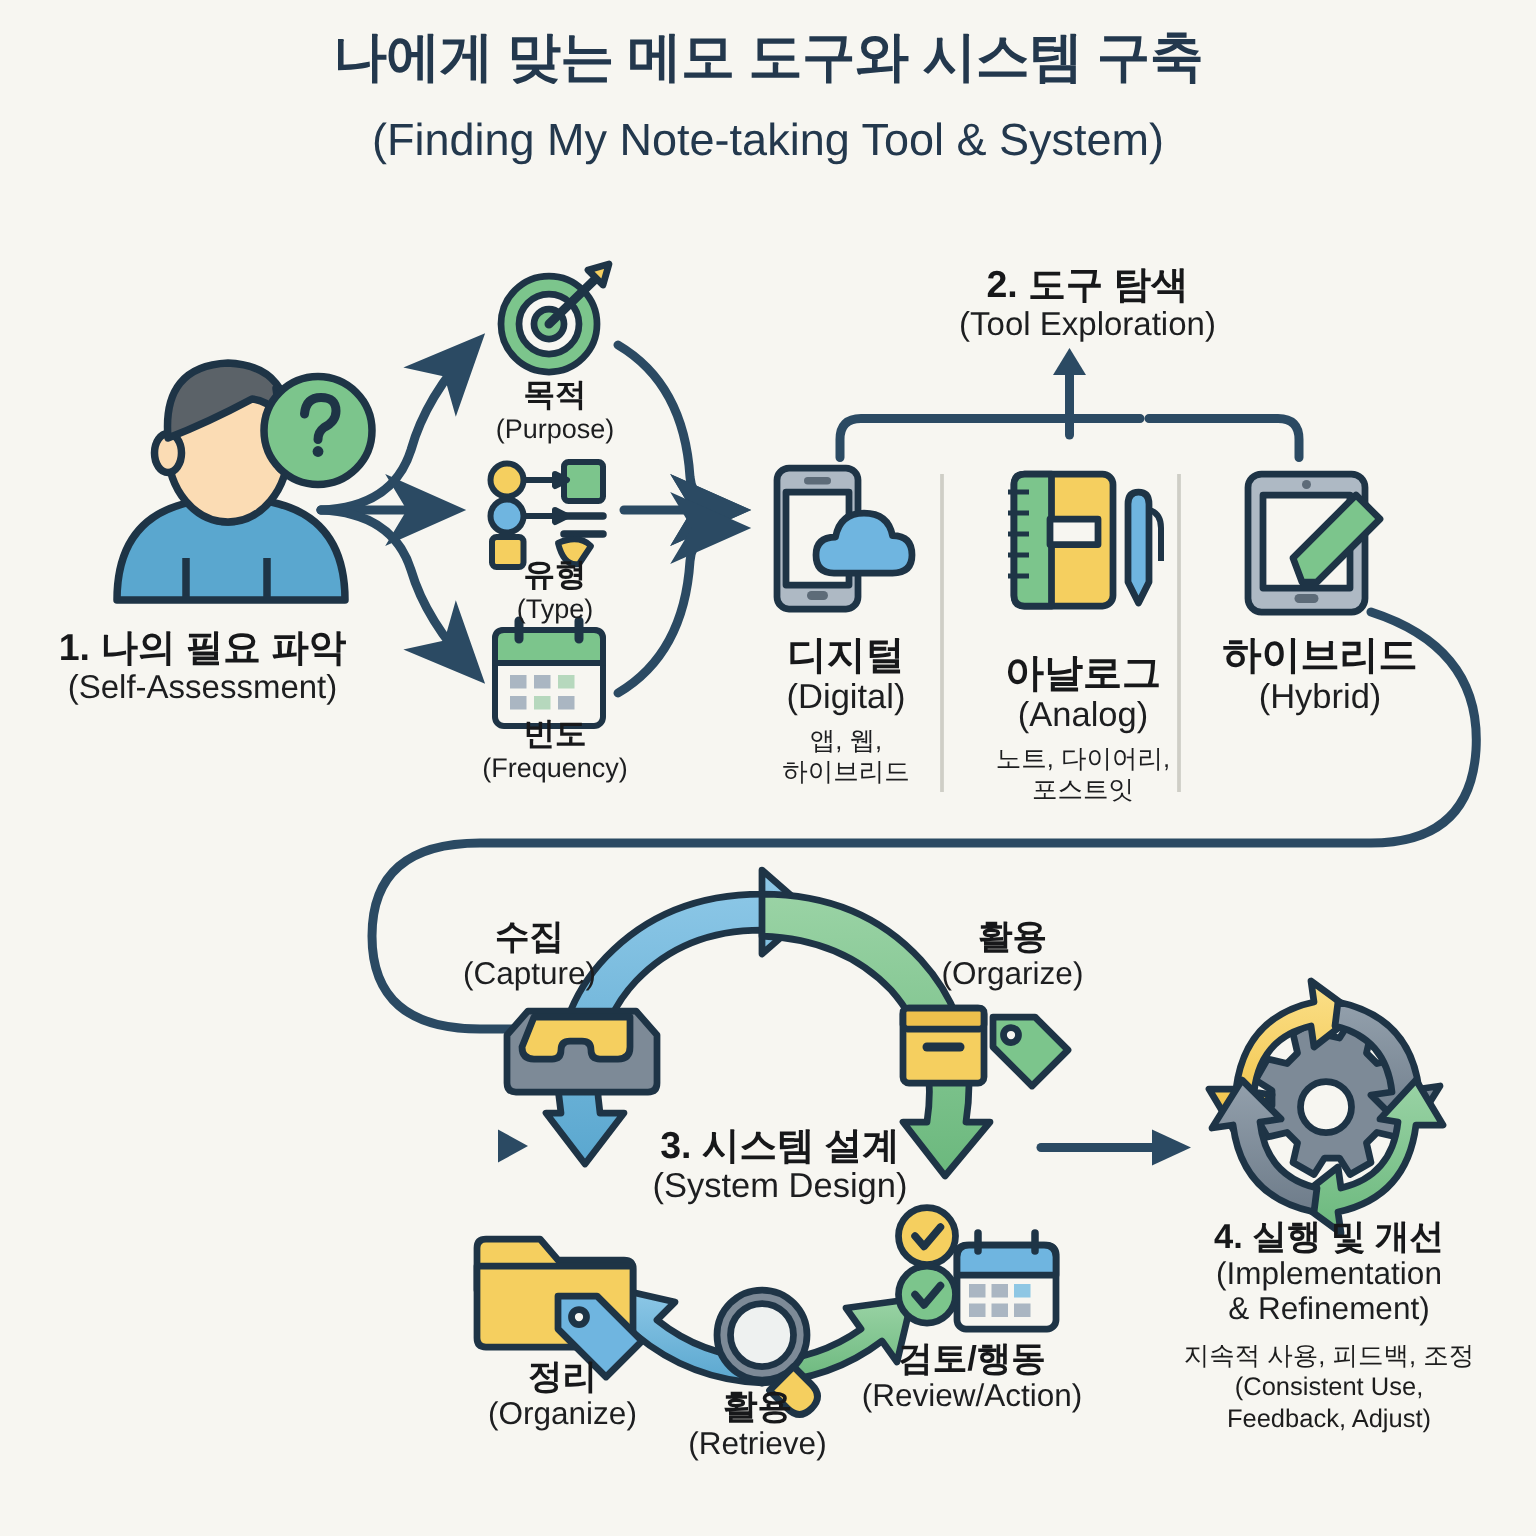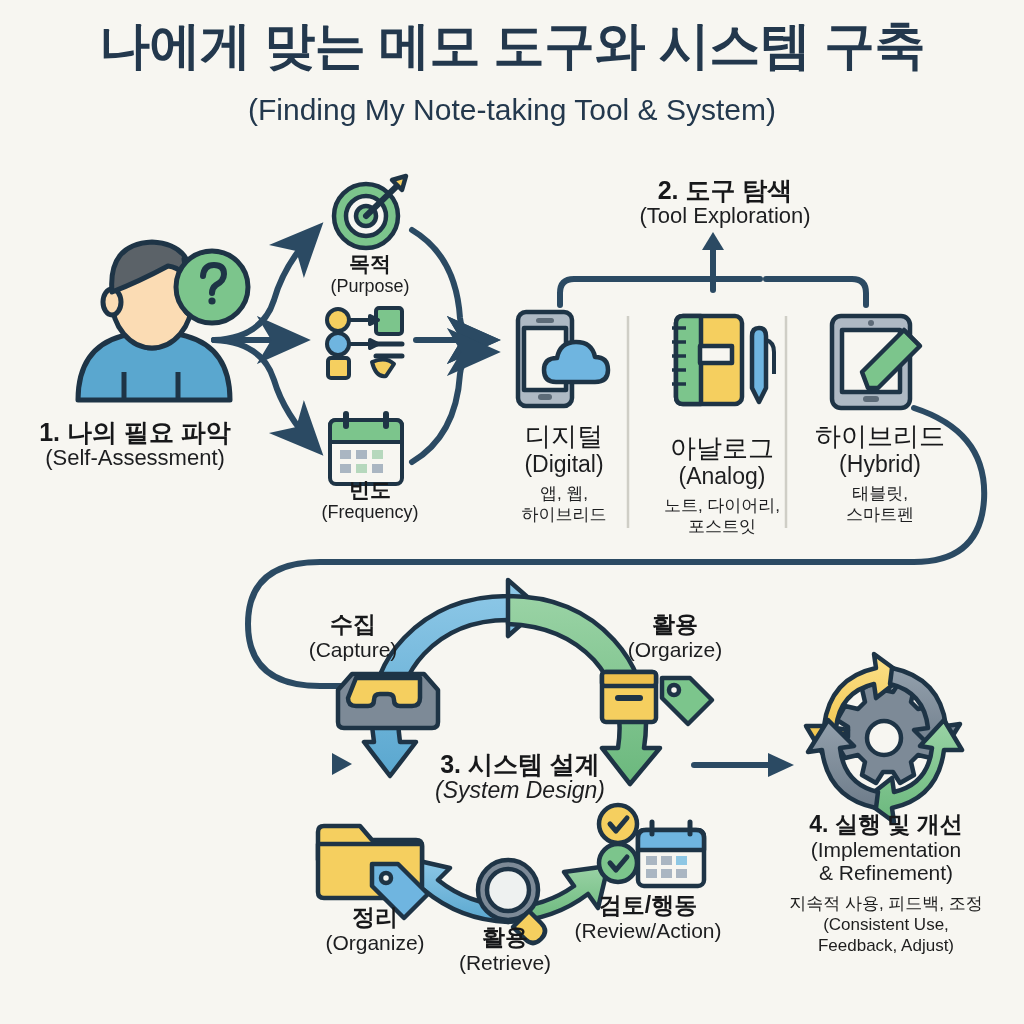--- a/index.html
+++ b/index.html
@@ -14,21 +14,21 @@
   #canvas{position:absolute;inset:0;width:1024px;height:1024px;}
   .layer{position:absolute;inset:0;width:1024px;height:1024px;}
   svg.layer{pointer-events:none;}
 
   .lbl{position:absolute;text-align:center;line-height:1.12;}
   .ko{font-weight:bold;color:#17181a;}
   .en{color:#1d1e20;}
 
   
   #title-block{position:absolute;left:0;top:18px;width:1024px;text-align:center;}
-  #title-ko{font-size:51px;font-weight:bold;color:#23384d;letter-spacing:-.5px;line-height:1.1;}
+  #title-ko{font-size:36px;font-weight:bold;color:#23384d;letter-spacing:-.5px;line-height:1.1;}
   #title-en{font-size:30px;color:#23384d;margin-top:19px;line-height:1.15;}
 
   
   #s1{left:10px;top:418px;width:250px;}
   #s1 .ko{font-size:25px;}
   #s1 .en{font-size:22px;}
 
   
   .attr .ko{font-size:21px;}
   .attr .en{font-size:18px;}
@@ -36,31 +36,31 @@
   #a-type{left:295px;top:372px;width:150px;}
   #a-freq{left:285px;top:478px;width:170px;}
 
   
   #s2{left:575px;top:176px;width:300px;}
   #s2 .ko{font-size:25px;color:#17181a;}
   #s2 .en{font-size:22px;}
 
   
   .tool{position:absolute;text-align:center;width:180px;}
-  .tool .ko{font-size:26px;font-weight:normal;color:#17181a;line-height:1.1;}
+  .tool .ko{font-size:26px;font-weight:bold;color:#17181a;line-height:1.1;}
   .tool .en{font-size:23px;line-height:1.15;}
   .tool .desc{font-size:17px;line-height:1.25;margin-top:6px;color:#1d1e20;}
   #t-digital{left:474px;top:422px;}
   #t-analog{left:632px;top:422px;margin-top:12px;}
   #t-hybrid{left:790px;top:422px;text-align:center;}
 
   
   #s3{left:370px;top:750px;width:300px;}
   #s3 .ko{font-size:25px;font-weight:bold;}
-  #s3 .en{font-size:23px;font-style:italic;}
+  #s3 .en{font-size:23px;}
 
   
   .cyc .ko{font-size:23px;}
   .cyc .en{font-size:21px;}
   #c-capture{left:288px;top:612px;width:130px;}
   #c-organize2{left:600px;top:612px;width:150px;}
   #c-review{left:548px;top:893px;width:200px;}
   #c-retrieve{left:430px;top:925px;width:150px;}
   #c-organize{left:300px;top:905px;width:150px;}
 
@@ -295,20 +295,24 @@
 
   <div class="lbl" id="s1">
     <div class="ko">1. 나의 필요 파악</div>
     <div class="en">(Self-Assessment)</div>
   </div>
 
   <div class="lbl attr" id="a-purpose">
     <div class="ko">목적</div>
     <div class="en">(Purpose)</div>
   </div>
+  <div class="lbl attr" id="a-type">
+    <div class="ko">유형</div>
+    <div class="en">(Type)</div>
+  </div>
   <div class="lbl attr" id="a-freq">
     <div class="ko">빈도</div>
     <div class="en">(Frequency)</div>
   </div>
 
   <div class="lbl" id="s2">
     <div class="ko">2. 도구 탐색</div>
     <div class="en">(Tool Exploration)</div>
   </div>
 
@@ -324,24 +328,20 @@
     <div class="ko">아날로그</div>
     <div class="en">(Analog)</div>
     <div class="desc">
       <div>노트, 다이어리,</div>
       <div>포스트잇</div>
     </div>
   </div>
   <div class="tool" id="t-hybrid">
     <div class="ko">하이브리드</div>
     <div class="en">(Hybrid)</div>
-    <div class="desc">
-      <div>태블릿,</div>
-      <div>스마트펜</div>
-    </div>
   </div>
 
   <div class="lbl" id="s3">
     <div class="ko">3. 시스템 설계</div>
     <div class="en">(System Design)</div>
   </div>
 
   <div class="lbl cyc" id="c-capture">
     <div class="ko">수집</div>
     <div class="en">(Capture)</div>

